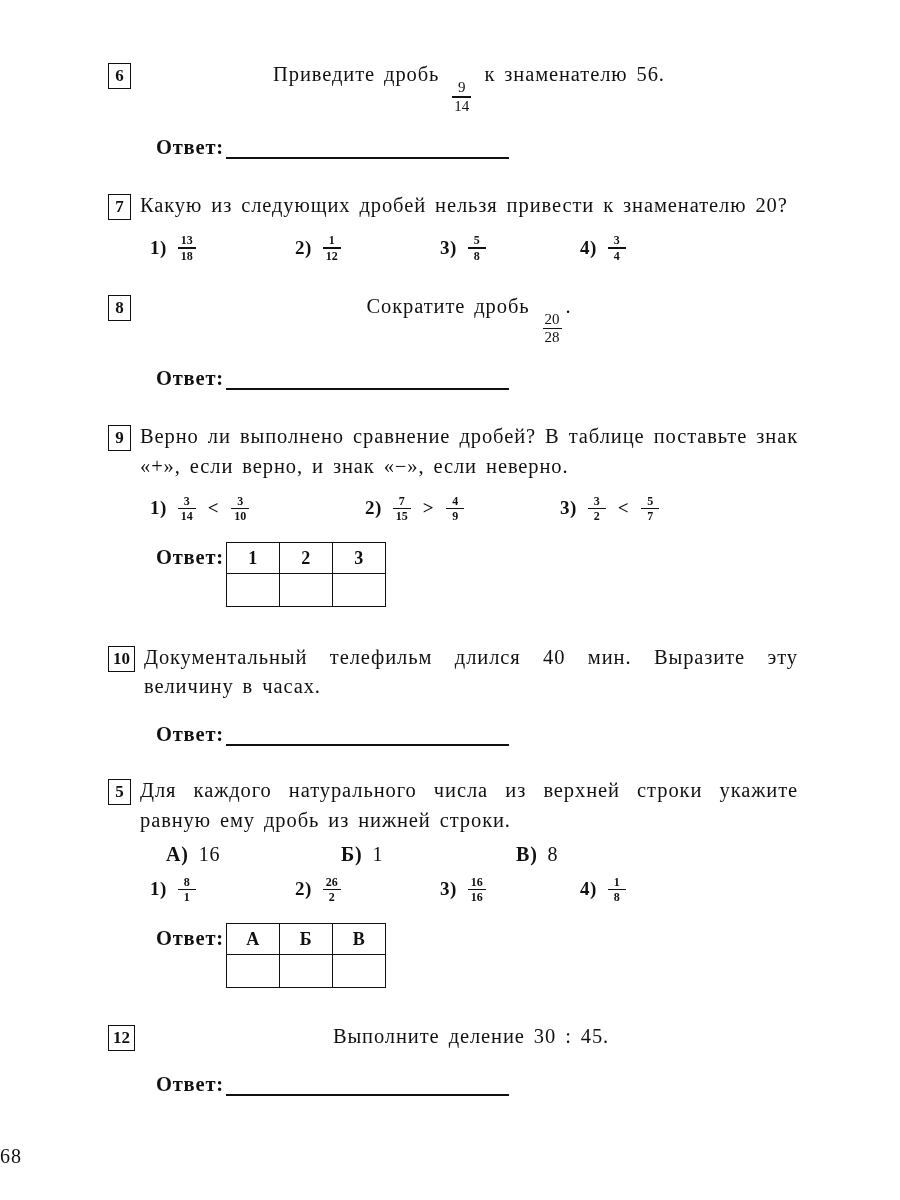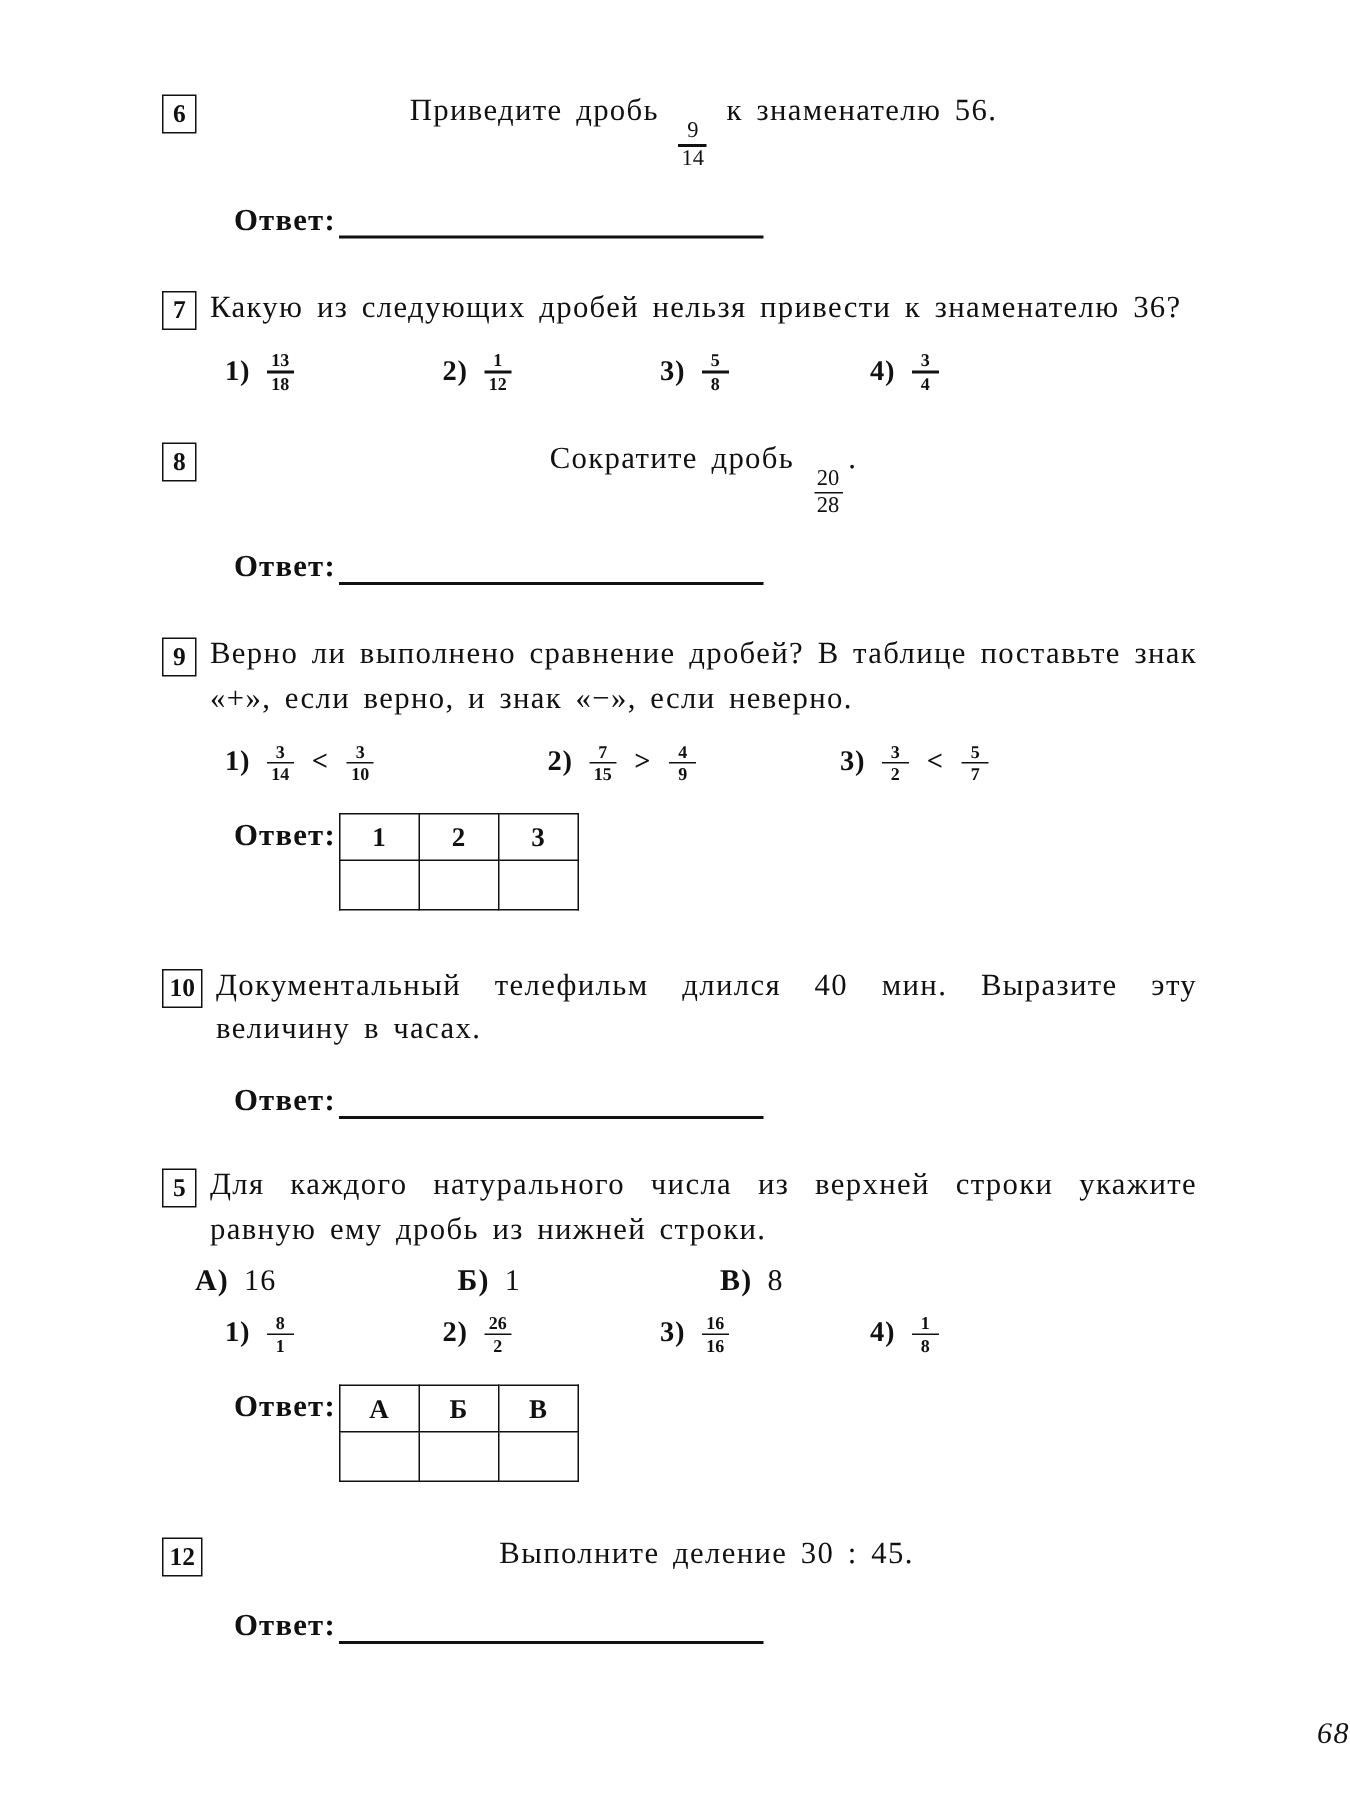--- a/index.html
+++ b/index.html
@@ -154,37 +154,36 @@
     vertical-align: middle;
     font-size: 18px;
     font-weight: bold;
     letter-spacing: 0.5px;
   }
   table.grid td.empty { height: 30px; }
 
   
   .letters {
     display: flex;
-    margin: 8px 0 0 22px;
+    margin: 8px 0 0 58px;
     font-size: 20px;
     font-weight: bold;
     letter-spacing: 0.8px;
   }
   .letters .lt { width: 175px; }
   .letters .lt .lv { font-weight: normal; margin-left: 10px; }
 
   .page-number {
     position: absolute;
     left: 0;
     right: 0;
     top: 1145px;
-    text-align: right;
+    text-align: left;
     font-size: 20px;
     letter-spacing: 1px;
-    font-style: italic;
   }
 </style>
 </head>
 <body>
 
 <div class="page">
   <div class="content">
 
     <div class="task">
       <div class="task-head">
@@ -203,21 +202,21 @@
         <span class="answer-label">Ответ:</span>
         <span class="answer-line"></span>
       </div>
     </div>
 
     <div style="height:26px"></div>
 
     <div class="task">
       <div class="task-head">
         <div class="num-box">7</div>
-        <div class="stmt">Какую  из  следующих  дробей  нельзя  привести  к  зна­менателю  36?</div>
+        <div class="stmt">Какую  из  следующих  дробей  нельзя  привести  к  зна­менателю  20?</div>
       </div>
       <div class="options">
         <div class="option opt-w-1">
           <span class="olabel">1)</span>
           <span class="frac big">
             <span class="nu">13</span>
             <span class="bar"></span>
             <span class="de">18</span>
           </span>
         </div>

